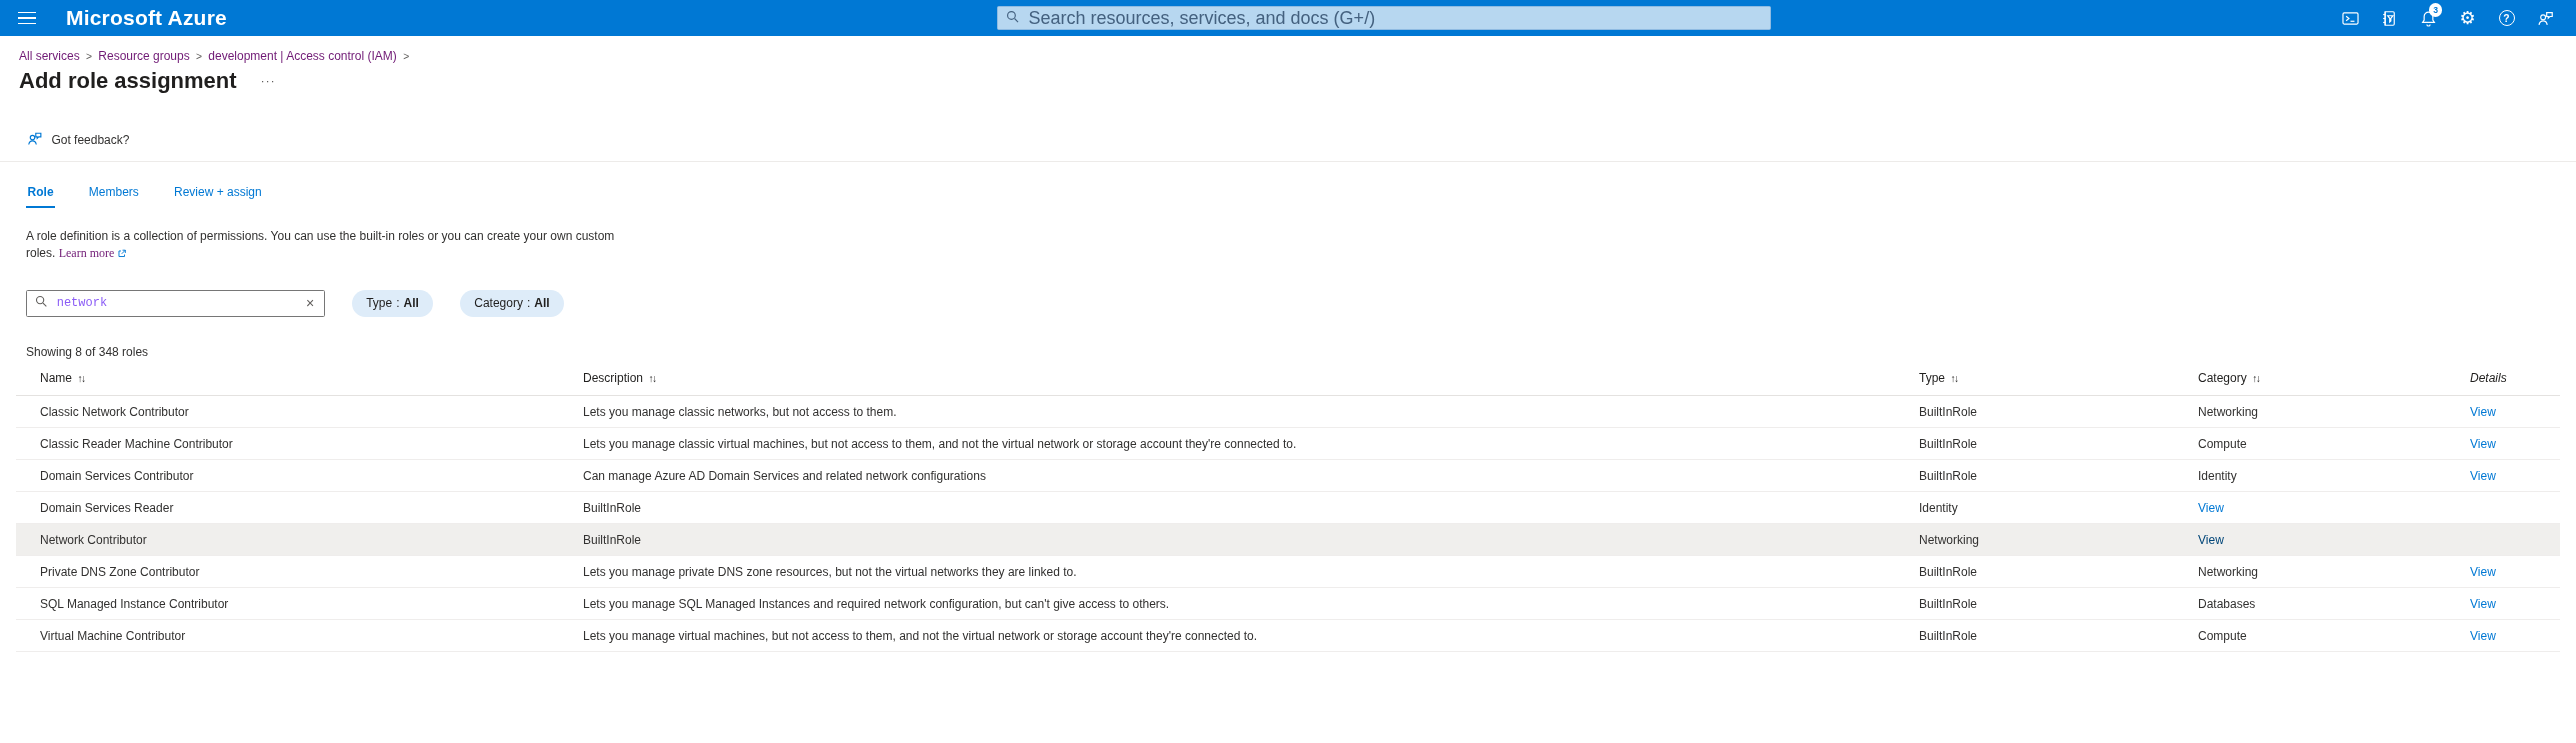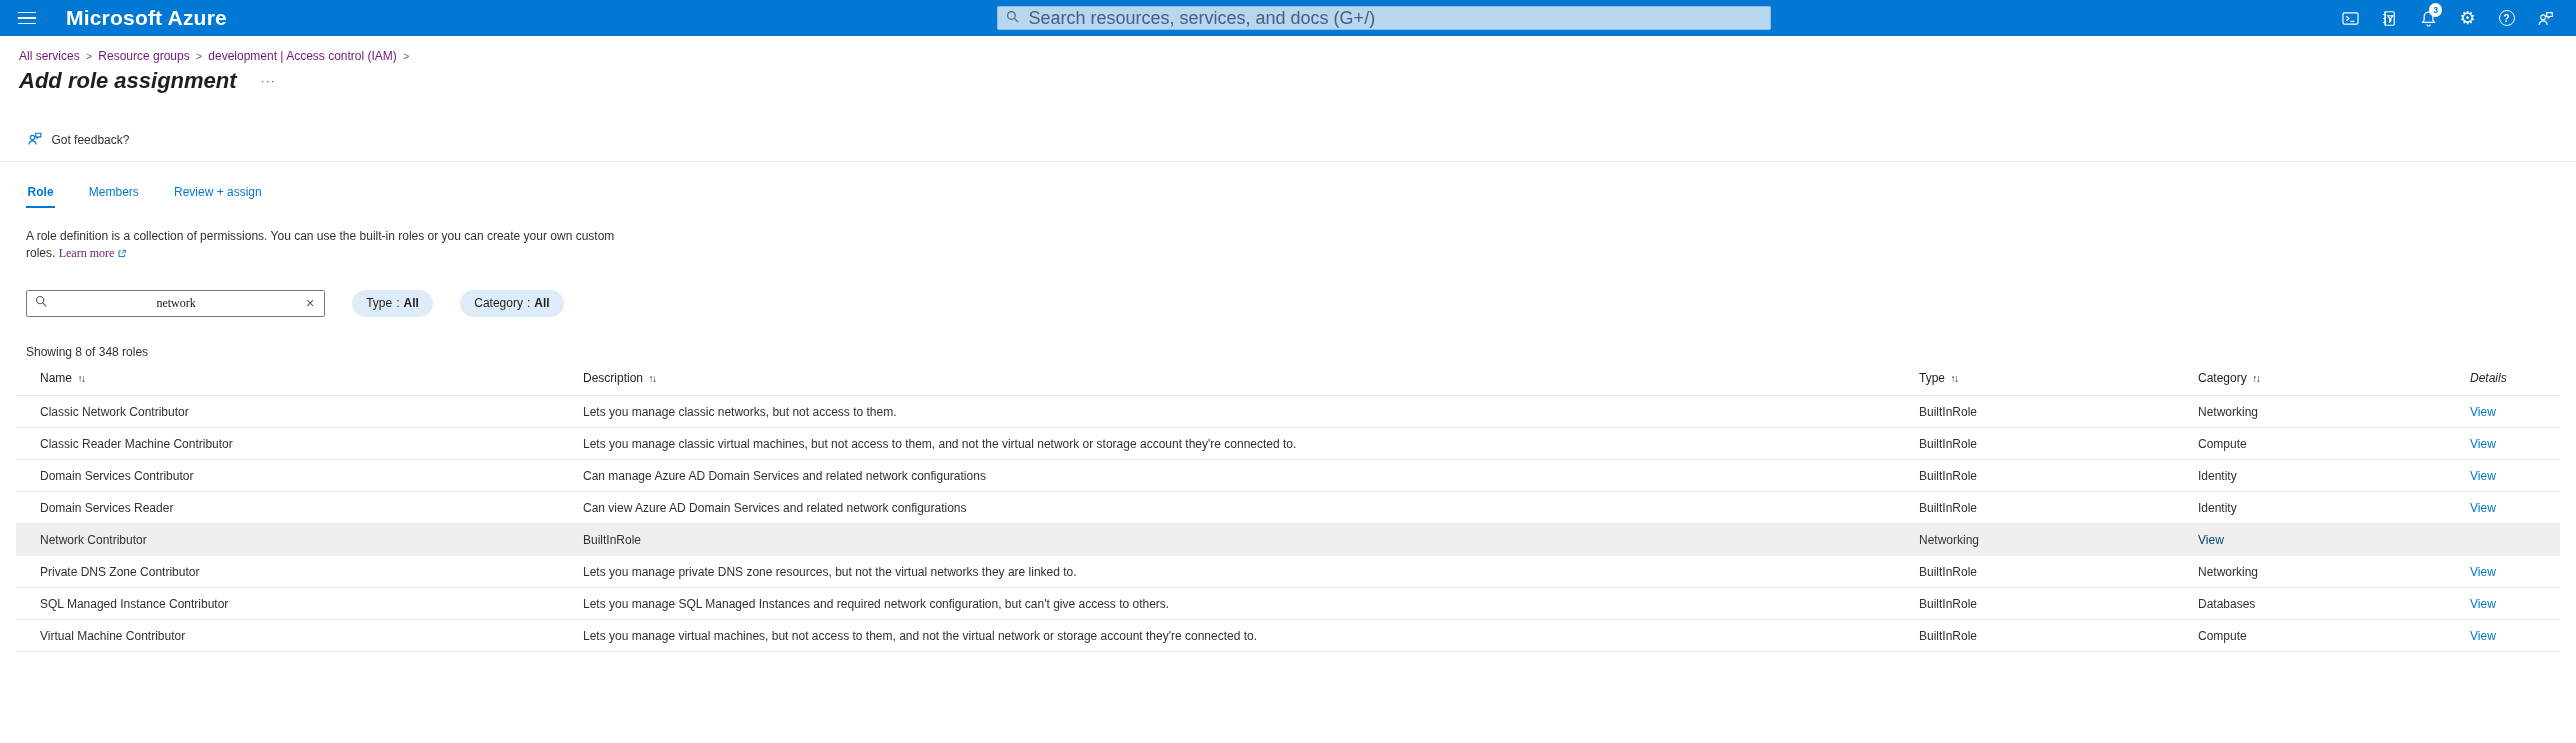--- a/index.html
+++ b/index.html
@@ -27,21 +27,21 @@
   .badge { position:absolute; top:3.2px; left:20px; min-width:13.4px; height:13.4px; padding:0 1.6px; border-radius:7.1px;
     background:#fff; color:#0078d4; font-size:8.7px; font-weight:700; display:flex; align-items:center; justify-content:center; }
   .gear-glyph { font-size:18px; line-height:1; color:#fff; }
   .help-circle { width:16px; height:16px; border:1.3px solid #fff; border-radius:50%; display:flex; align-items:center; justify-content:center; font-size:10.3px; font-weight:700; color:#fff; }
 
   
   .breadcrumb { margin:12.6px 0 0 19px; font-size:12px; }
   .breadcrumb a { color:#701a75; }
   .breadcrumb .sep { color:#605e5c; margin:0 6.3px; font-size:10.3px; }
   .title-row { margin:5.5px 0 0 19px; display:flex; align-items:center; gap:24px; }
-  .page-title { font-size:22px; font-weight:700; color:#201f1e; margin:0;font-style:italic; }
+  .page-title { font-size:22px; font-weight:700; color:#201f1e; margin:0; }
   .more-btn { color:#605e5c; font-size:12.6px; letter-spacing:0.8px; cursor:pointer; }
 
   
   .feedback-row { margin:36px 0 0 26px; display:flex; align-items:center; gap:8px; color:#323130; cursor:pointer; width:max-content; }
   .cmd-divider { height:0.8px; background:#edebe9; margin-top:10.3px; }
 
   
   .tabs { margin:19px 0 0 26px; display:flex; }
   .tab { position:relative; margin-right:32px; padding:4.7px 1.6px 8.7px 1.6px; color:#0078d4; cursor:pointer; }
   .tab.active { font-weight:700; }
@@ -49,21 +49,21 @@
 
   
   .intro { margin:20px 0 0 26px; width:612px; line-height:17.4px; color:#323130; }
   .intro a { color:#701a75;font-family:Liberation Serif, serif; }
   .ext-icon { margin-left:2.4px; vertical-align:-0.8px; }
 
   
   .controls { margin:26px 0 0 26px; display:flex; align-items:center; }
   .search-box { width:299px; height:27px; border:0.8px solid #767676; border-radius:1.6px; background:#fff;
     display:flex; align-items:center; padding:0 8px; gap:7.1px; }
-  .search-box input { flex:1; min-width:0; border:none; outline:none; font-size:12px; color:#0f172a; font-family:Liberation Serif, serif; background:transparent;text-align:center; }
+  .search-box input { flex:1; min-width:0; border:none; outline:none; font-size:12px; color:#8b5cf6; font-family:Liberation Mono, monospace; background:transparent; }
   .clear-btn { color:#605e5c; font-size:14.2px; line-height:1; cursor:pointer; padding:0 1.6px; }
   .pill { height:27px; border-radius:13.4px; background:#deecf9; display:flex; align-items:center;
     padding:0 14.2px; margin-left:27px; color:#201f1e; cursor:pointer; white-space:nowrap; }
   .pill b { font-weight:700; }
   .pill .colon { margin:0 4px; }
 
   
   .summary { margin:28px 0 0 26px; color:#323130; }
 
   
@@ -242,21 +242,20 @@
   </div>
       <div class="row">
     <div class="cell">Domain Services Contributor</div>
     <div class="cell">Can manage Azure AD Domain Services and related network configurations</div>
     <div class="cell">BuiltInRole</div>
     <div class="cell">Identity</div>
     <div class="cell"><a class="view">View</a></div>
   </div>
       <div class="row">
     <div class="cell">Domain Services Reader</div>
-    <div class="cell">Can view Azure AD Domain Services and related network configurations</div>
     <div class="cell">BuiltInRole</div>
     <div class="cell">Identity</div>
     <div class="cell"><a class="view">View</a></div>
   </div>
       <div class="row highlight">
     <div class="cell">Network Contributor</div>
     <div class="cell">BuiltInRole</div>
     <div class="cell">Networking</div>
     <div class="cell"><a class="view">View</a></div>
   </div>

